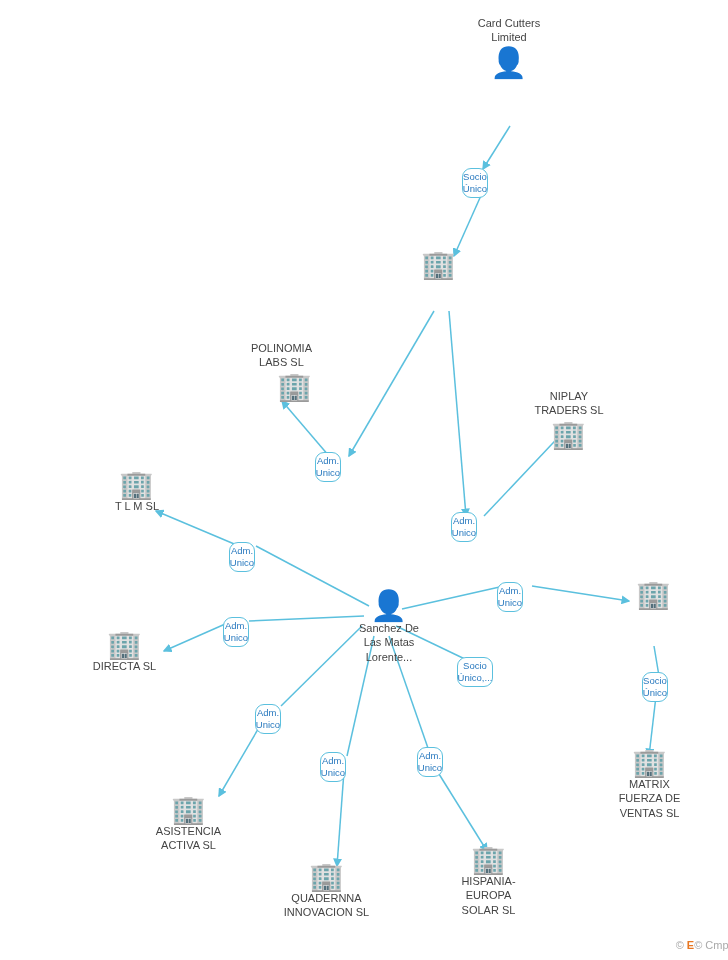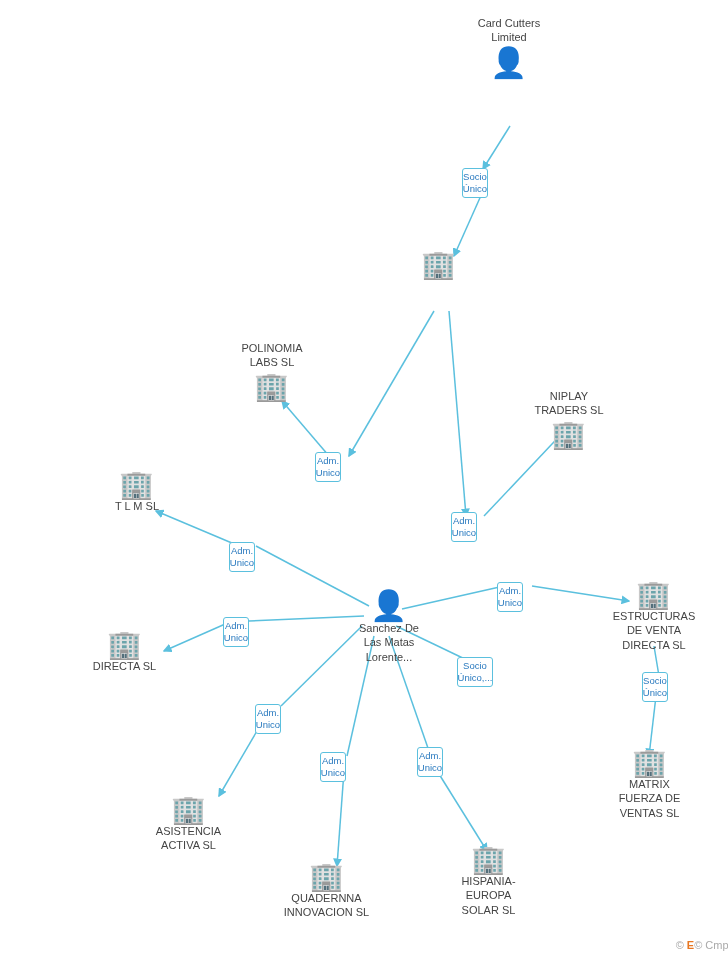--- a/index.html
+++ b/index.html
@@ -56,21 +56,21 @@
       font-size: 30px;
       color: #888;
       line-height: 1;
     }
     .badge {
       background: #fff;
       border: 1.5px solid #5bc0de;
       color: #2a7abf;
       font-size: 9.5px;
       padding: 2px 0;
-      border-radius: 3px;
+      border-radius: 9px;
       line-height: 1.3;
       text-align: center;
       white-space: nowrap;
     }
     .badge-node {
       position: absolute;
       display: flex;
       align-items: center;
       justify-content: center;
     }
@@ -144,21 +144,21 @@
   </div>
 
   <div class="badge-node" style="left:416px; top:163px; width:50px; height:38px;">
     <div class="badge">Socio<br>Único</div>
   </div>
 
   <div class="node" style="left:355px; top:250px; width:100px;">
     <div class="building-icon red">🏢</div>
   </div>
 
-  <div class="node" style="left:198px; top:340px; width:80px;">
+  <div class="node" style="left:198px; top:340px; width:80px;align-items:flex-end;">
     <div class="node-label">POLINOMIA<br>LABS SL</div>
     <div class="building-icon">🏢</div>
   </div>
 
   <div class="badge-node" style="left:270px; top:448px; width:48px; height:36px;">
     <div class="badge">Adm.<br>Unico</div>
   </div>
 
   <div class="badge-node" style="left:406px; top:508px; width:48px; height:36px;">
     <div class="badge">Adm.<br>Unico</div>
@@ -222,21 +222,20 @@
     <div class="building-icon">🏢</div>
     <div class="node-label">HISPANIA-<br>EUROPA<br>SOLAR SL</div>
   </div>
 
   <div class="badge-node" style="left:452px; top:578px; width:48px; height:36px;">
     <div class="badge">Adm.<br>Unico</div>
   </div>
 
   <div class="node" style="left:570px; top:580px; width:100px;">
     <div class="building-icon">🏢</div>
-    <div class="node-label">ESTRUCTURAS<br>DE VENTA<br>DIRECTA SL</div>
   </div>
 
   <div class="badge-node" style="left:597px; top:668px; width:48px; height:36px;">
     <div class="badge">Socio<br>Único</div>
   </div>
 
   <div class="node" style="left:568px; top:748px; width:95px;">
     <div class="building-icon">🏢</div>
     <div class="node-label">MATRIX<br>FUERZA DE<br>VENTAS SL</div>
   </div>

